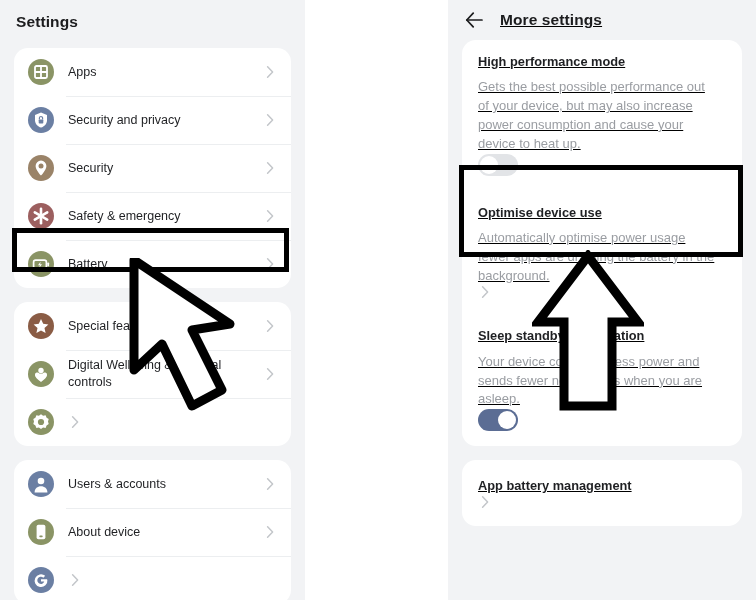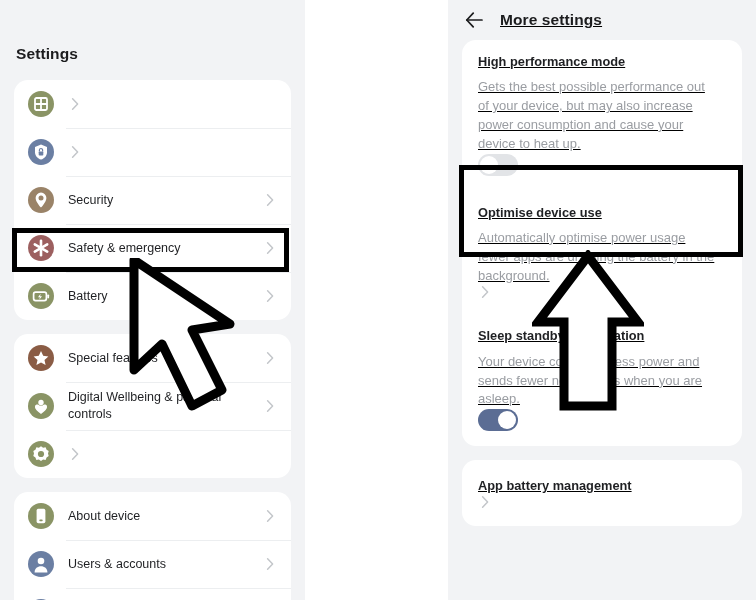--- a/index.html
+++ b/index.html
@@ -18,21 +18,21 @@
   }
   #panel-left  { left: 0;   width: 305px; }
   #panel-right { left: 448px; width: 308px; text-decoration: underline; }
 
   
   .page-header {
     display: flex; align-items: center;
     height: 40px; padding: 0 16px;
     background: #f2f3f5;
   }
-  #panel-left .page-header { padding-top: 4px; margin-top: 32px; }
+  #panel-left .page-header { padding-top: 4px; }
   .page-title {
     font-size: 15.5px; font-weight: bold; color: #1c1c1e;
     letter-spacing: .1px;
   }
   .back-icon {
     width: 22px; height: 22px; margin-right: 14px;
     display: flex; align-items: center; justify-content: center;
     flex: none;
   }
   .back-icon svg { display: block; }
@@ -130,35 +130,37 @@
         <div class="card">
           <div class="srow">
             <span class="srow-icon">
               <svg width="26" height="26" viewBox="0 0 26 26">
                 <circle cx="13" cy="13" r="13" fill="#8a9465"></circle>
                 <rect x="7" y="7" width="12" height="12" rx="1.5" fill="none" stroke="#ffffff" stroke-width="1.8"></rect>
                 <line x1="13" y1="7" x2="13" y2="19" stroke="#ffffff" stroke-width="1.8"></line>
                 <line x1="7" y1="13" x2="19" y2="13" stroke="#ffffff" stroke-width="1.8"></line>
               </svg>
             </span>
+            <span class="srow-label">Apps</span>
             <span class="chev">
               <svg width="14" height="14" viewBox="0 0 14 14">
                 <path d="M4.6 1.8 L9.6 7 L4.6 12.2" fill="none" stroke="currentColor" stroke-width="1.5" stroke-linecap="round" stroke-linejoin="round"></path>
               </svg>
             </span>
           </div>
           <div class="srow">
             <span class="srow-icon">
               <svg width="26" height="26" viewBox="0 0 26 26">
                 <circle cx="13" cy="13" r="13" fill="#6b7fa3"></circle>
                 <path d="M13 5.5 L19 8 V13.2 C19 17 16.2 19.6 13 20.6 C9.8 19.6 7 17 7 13.2 V8 Z" fill="#ffffff"></path>
                 <rect x="10.7" y="12.4" width="4.6" height="4.2" rx="0.8" fill="#6b7fa3"></rect>
                 <path d="M11.4 12.4 V11.1 a1.6 1.6 0 0 1 3.2 0 V12.4" fill="none" stroke="#6b7fa3" stroke-width="1.2"></path>
               </svg>
             </span>
+            <span class="srow-label">Security and privacy</span>
             <span class="chev">
               <svg width="14" height="14" viewBox="0 0 14 14">
                 <path d="M4.6 1.8 L9.6 7 L4.6 12.2" fill="none" stroke="currentColor" stroke-width="1.5" stroke-linecap="round" stroke-linejoin="round"></path>
               </svg>
             </span>
           </div>
           <div class="srow">
             <span class="srow-icon">
               <svg width="26" height="26" viewBox="0 0 26 26">
                 <circle cx="13" cy="13" r="13" fill="#9a8368"></circle>
@@ -250,41 +252,41 @@
               <svg width="14" height="14" viewBox="0 0 14 14">
                 <path d="M4.6 1.8 L9.6 7 L4.6 12.2" fill="none" stroke="currentColor" stroke-width="1.5" stroke-linecap="round" stroke-linejoin="round"></path>
               </svg>
             </span>
           </div>
         </div>
         <div class="card">
           <div class="srow">
             <span class="srow-icon">
               <svg width="26" height="26" viewBox="0 0 26 26">
-                <circle cx="13" cy="13" r="13" fill="#8a9465"></circle>
-                <rect x="8.6" y="5.8" width="8.8" height="14.4" rx="1.8" fill="#ffffff"></rect>
-                <rect x="11.3" y="16.6" width="3.4" height="1.6" rx="0.8" fill="#8a9465"></rect>
-              </svg>
-            </span>
-            <span class="srow-label">About device</span>
-            <span class="chev">
-              <svg width="14" height="14" viewBox="0 0 14 14">
-                <path d="M4.6 1.8 L9.6 7 L4.6 12.2" fill="none" stroke="currentColor" stroke-width="1.5" stroke-linecap="round" stroke-linejoin="round"></path>
-              </svg>
-            </span>
-          </div>
-          <div class="srow">
-            <span class="srow-icon">
-              <svg width="26" height="26" viewBox="0 0 26 26">
                 <circle cx="13" cy="13" r="13" fill="#6b7fa3"></circle>
                 <circle cx="13" cy="10" r="3.3" fill="#ffffff"></circle>
                 <path d="M6.6 21.4 C6.6 17.4 9.5 15.2 13 15.2 s6.4 2.2 6.4 6.2 Z" fill="#ffffff"></path>
               </svg>
             </span>
             <span class="srow-label">Users &amp; accounts</span>
+            <span class="chev">
+              <svg width="14" height="14" viewBox="0 0 14 14">
+                <path d="M4.6 1.8 L9.6 7 L4.6 12.2" fill="none" stroke="currentColor" stroke-width="1.5" stroke-linecap="round" stroke-linejoin="round"></path>
+              </svg>
+            </span>
+          </div>
+          <div class="srow">
+            <span class="srow-icon">
+              <svg width="26" height="26" viewBox="0 0 26 26">
+                <circle cx="13" cy="13" r="13" fill="#8a9465"></circle>
+                <rect x="8.6" y="5.8" width="8.8" height="14.4" rx="1.8" fill="#ffffff"></rect>
+                <rect x="11.3" y="16.6" width="3.4" height="1.6" rx="0.8" fill="#8a9465"></rect>
+              </svg>
+            </span>
+            <span class="srow-label">About device</span>
             <span class="chev">
               <svg width="14" height="14" viewBox="0 0 14 14">
                 <path d="M4.6 1.8 L9.6 7 L4.6 12.2" fill="none" stroke="currentColor" stroke-width="1.5" stroke-linecap="round" stroke-linejoin="round"></path>
               </svg>
             </span>
           </div>
           <div class="srow">
             <span class="srow-icon">
               <svg width="26" height="26" viewBox="0 0 26 26">
                 <circle cx="13" cy="13" r="13" fill="#6b7fa3"></circle>

